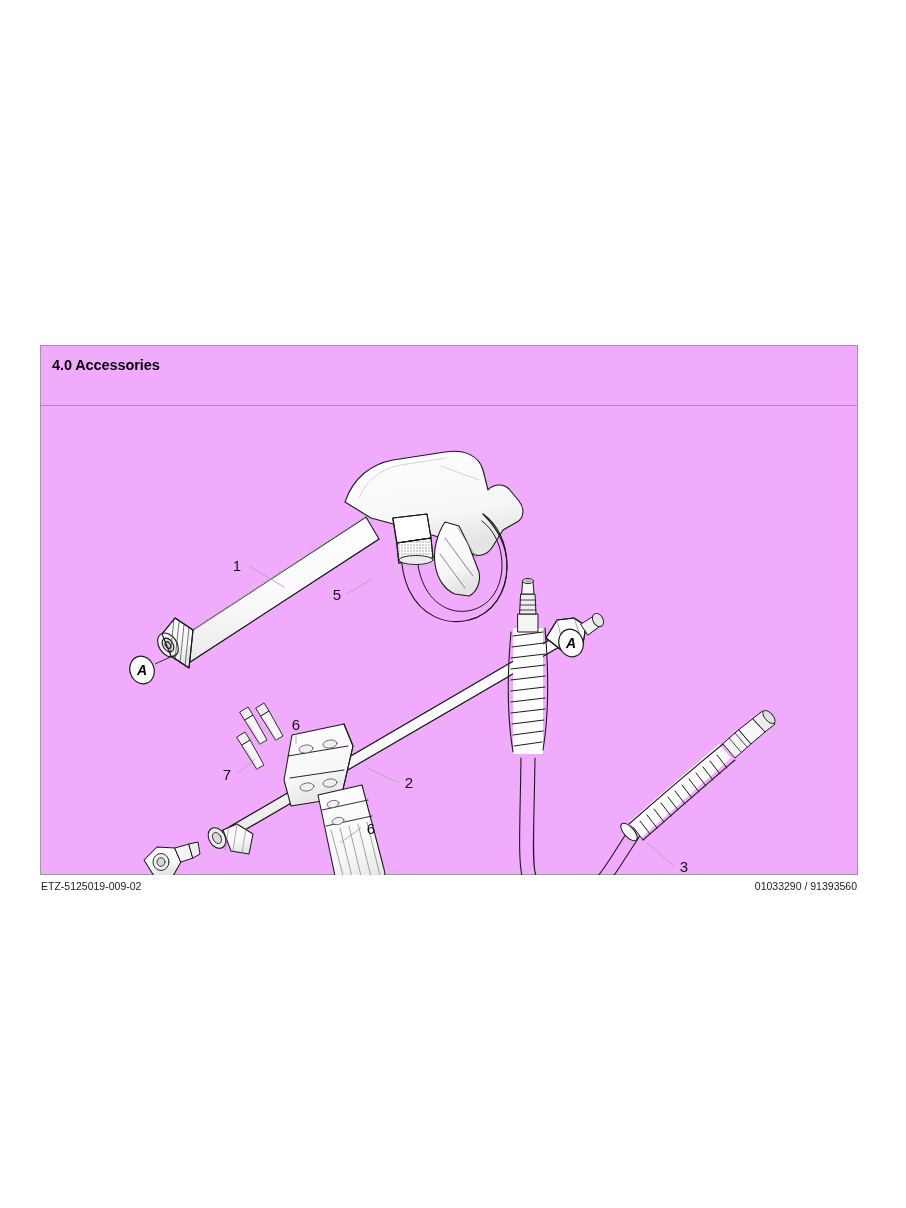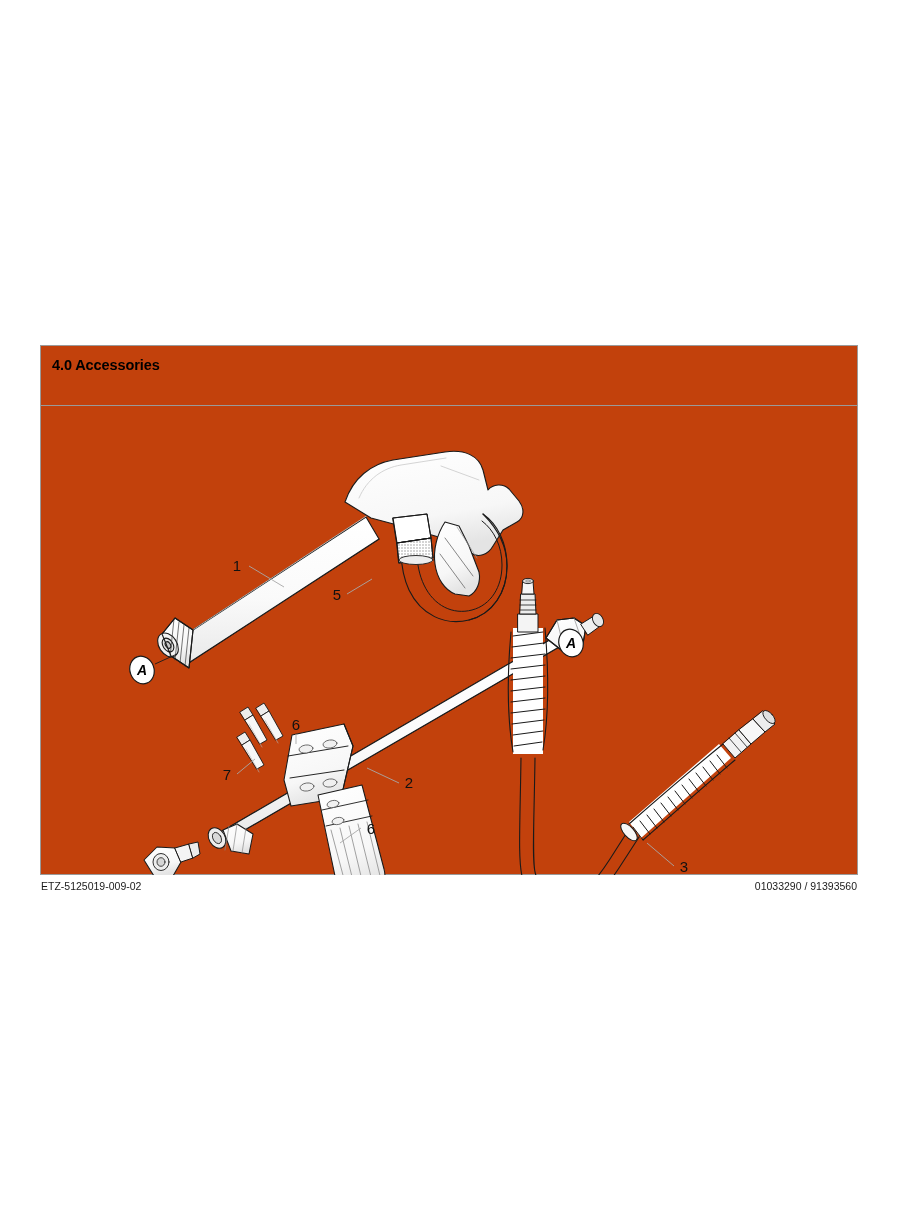--- a/index.html
+++ b/index.html
@@ -24,21 +24,21 @@
   }
   
   #sheet {
     position: absolute;
     left: 40px;
     top: 345px;
     width: 818px;
     height: 530px;
     border: 1px solid #9a9a9a;
     box-sizing: border-box;
-    background: #c2410c;
+    background: #f0abfc;
   }
   #sheet-header {
     position: absolute;
     left: 0; top: 0;
     width: 100%;
     height: 60px;
     box-sizing: border-box;
     border-bottom: 1px solid #9a9a9a;
   }
   #sheet-title {

